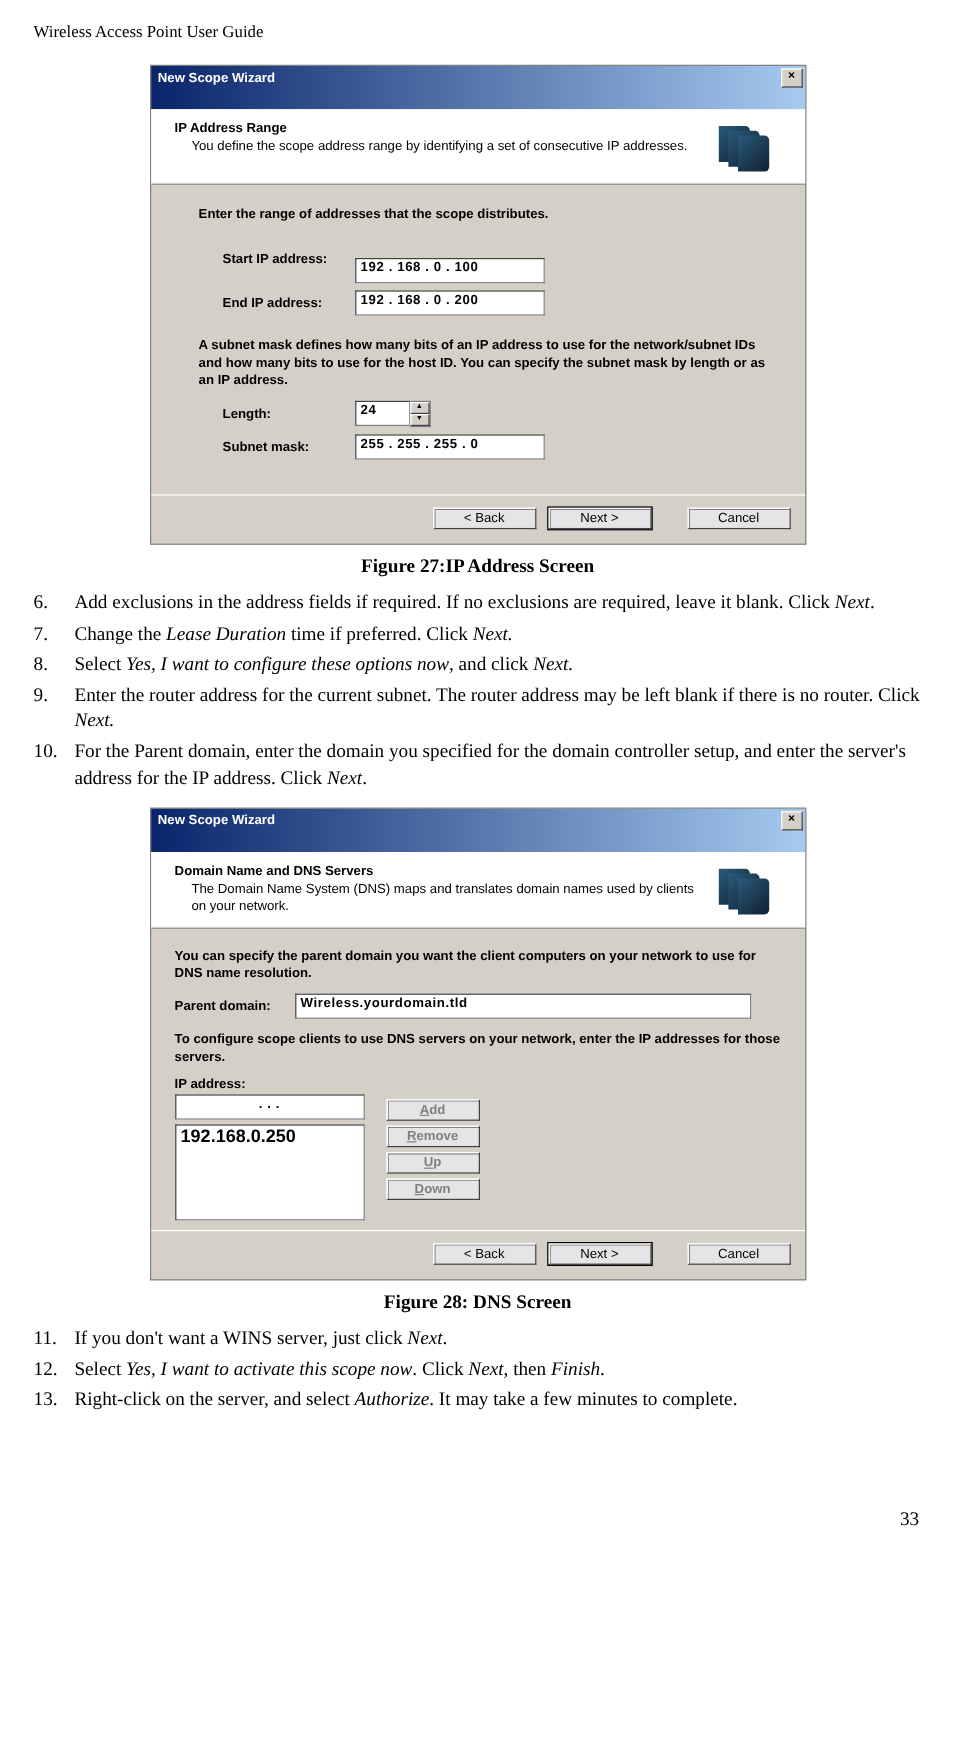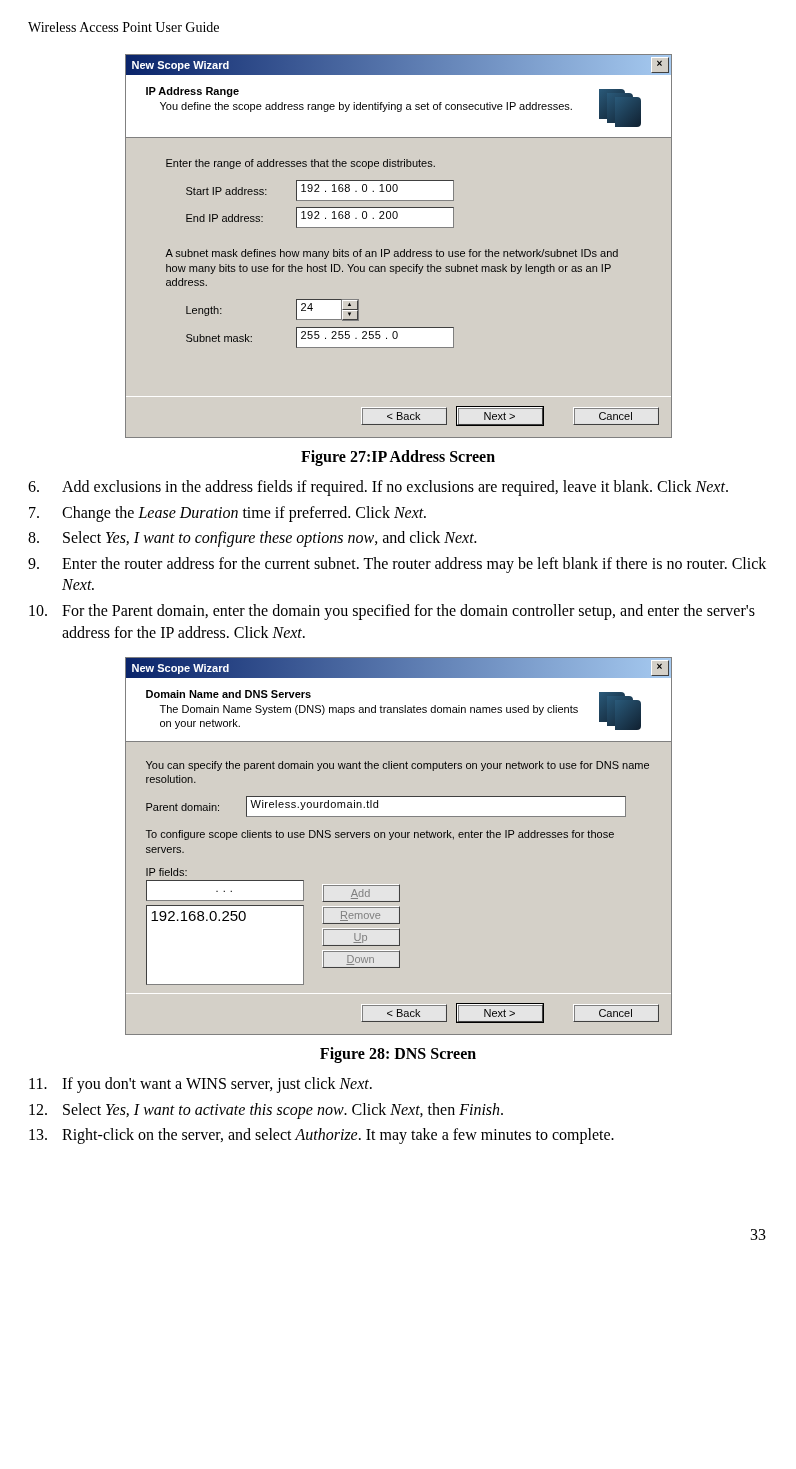--- a/index.html
+++ b/index.html
@@ -24,21 +24,21 @@
   border: 1px solid #808080;
   font-family: Tahoma, sans-serif;
   font-size: 11px;
 }
 .titlebar {
   background: linear-gradient(to right, #0a246a, #a6caf0);
   color: #fff;
   display: flex;
   align-items: center;
   justify-content: space-between;
-  padding: 2px 2px 2px 6px;
+  padding: 2px 2px 18px 6px;
   font-weight: bold;
   font-size: 11px;
 }
 .titlebar .close {
   width: 16px;
   height: 14px;
   background: #d4d0c8;
   color: #000;
   border: 1px solid #fff;
   border-right-color: #404040;
@@ -68,20 +68,21 @@
   width: 26px; height: 30px;
   background: linear-gradient(135deg,#2a5a7a,#102030);
   border-radius: 0 4px 4px 0;
 }
 .wh-icon-box.b1 { left: 4px; top: 4px; }
 .wh-icon-box.b2 { left: 12px; top: 8px; }
 .wh-icon-box.b3 { left: 20px; top: 12px; }
 .wizard-body {
   padding: 14px 30px 14px 40px;
   min-height: 230px;
+  font-weight: bold;
 }
 .wrow { display: flex; align-items: center; margin: 6px 0; }
 .wlabel { width: 110px; font-size: 11px; }
 .winput {
   background: #fff;
   border: 1px solid #808080;
   border-top-color: #404040;
   border-left-color: #404040;
   padding: 1px 4px;
   height: 17px;
@@ -206,21 +207,21 @@
       <div class="wh-icon-box b1"></div>
           <div class="wh-icon-box b2"></div>
           <div class="wh-icon-box b3"></div>
     </div>
   </div>
   <div class="wizard-body">
     <div class="wtext">Enter the range of addresses that the scope distributes.</div>
     <div style="margin-left:20px;">
       <div class="wrow">
         <div class="wlabel">Start IP address:</div>
-        <div class="winput" style="width:148px;">192 . 168 .   0   . 100</div>
+        <div class="winput" style="width:148px;margin-top:19px;">192 . 168 .   0   . 100</div>
       </div>
       <div class="wrow">
         <div class="wlabel">End IP address:</div>
         <div class="winput" style="width:148px;">192 . 168 .   0   . 200</div>
       </div>
     </div>
     <div class="wtext" style="margin-top:18px;">A subnet mask defines how many bits of an IP address to use for the network/subnet IDs and how many bits to use for the host ID. You can specify the subnet mask by length or as an IP address.</div>
     <div style="margin-left:20px;">
       <div class="wrow">
         <div class="wlabel">Length:</div>
@@ -290,21 +291,21 @@
   <div class="wizard-body" style="padding:12px 20px 8px 20px; min-height:0;">
     <div class="wtext">You can specify the parent domain you want the client computers on your network to use for DNS name resolution.</div>
     <div class="wrow">
       <div class="wlabel" style="width:100px;">Parent domain:</div>
       <div class="winput wide-input">Wireless.yourdomain.tld</div>
     </div>
     <div class="wtext" style="margin-top:10px;">To configure scope clients to use DNS servers on your network, enter the IP addresses for those servers.</div>
 
     <div class="server-row">
       <div class="server-col2">
-        <span class="collabel">IP fields:</span>
+        <span class="collabel">IP address:</span>
         <div class="winput dotted-ip">    .        .        .</div>
         <div class="listbox" style="margin-top:4px; width:148px;">192.168.0.250</div>
       </div>
       <div class="server-col3">
         <span class="collabel">&nbsp;</span>
         <div class="btn disabled" style="width:76px;"><span class="underline">A</span>dd</div>
         <div class="btn disabled" style="width:76px;"><span class="underline">R</span>emove</div>
         <div class="btn disabled" style="width:76px;"><span class="underline">U</span>p</div>
         <div class="btn disabled" style="width:76px;"><span class="underline">D</span>own</div>
       </div>

